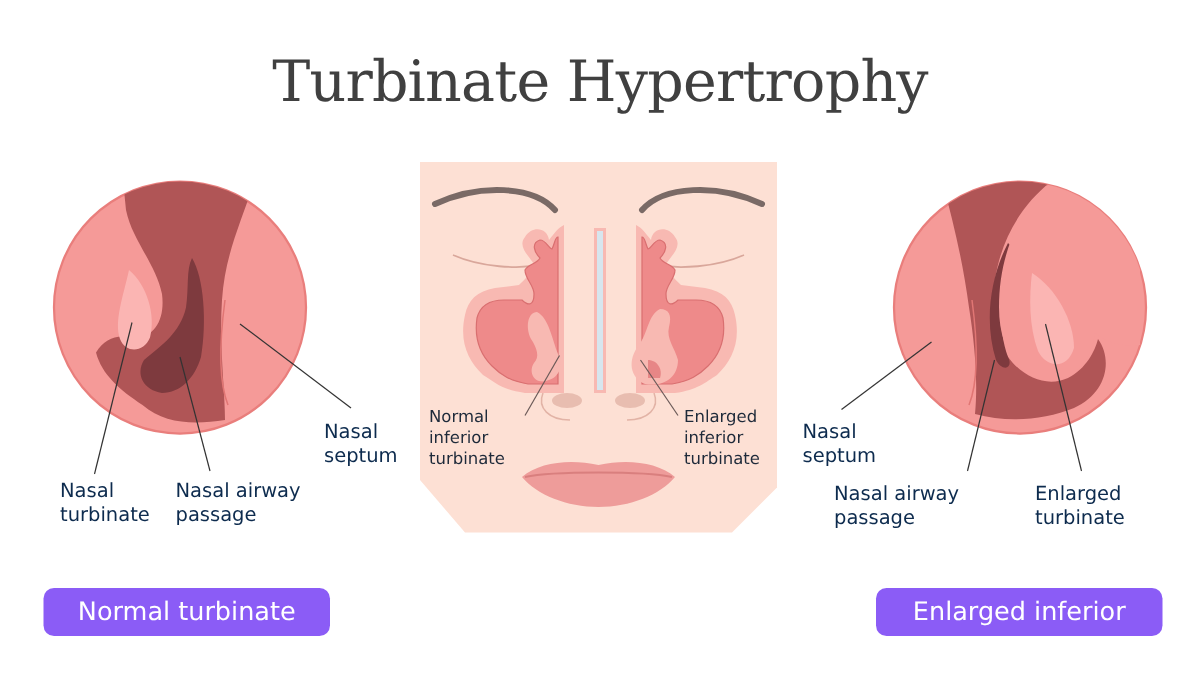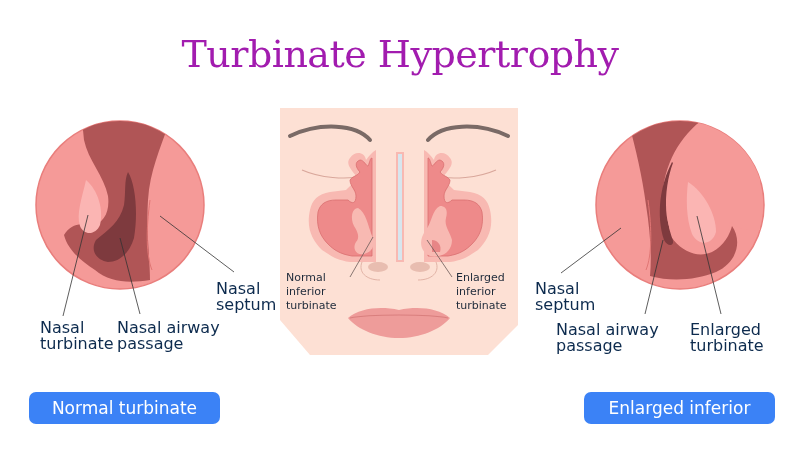--- a/index.html
+++ b/index.html
@@ -6,33 +6,33 @@
     body {
       width: 800px; height: 450px; overflow: hidden;
       background: #ffffff;
       position: relative;
       font-family: "DejaVu Sans", sans-serif;
     }
     .title {
       position: absolute; left: 0; top: 32px; width: 800px;
       text-align: center;
       font-family: "DejaVu Serif", serif;
-      font-size: 38px; color: #a21caf;
+      font-size: 38px; color: #404040;
       letter-spacing: -0.5px;
     }
     .art { position: absolute; left: 0; top: 0; }
     .label {
       position: absolute;
       font-family: "DejaVu Sans", sans-serif;
-      color: #0d2b4e; font-size: 16px; line-height: 16px;
+      color: #0d2b4e; font-size: 13px; line-height: 16px;
     }
     .label.small { font-size: 11px; line-height: 14px; color: #1e2a3a; }
     .pill {
       position: absolute;
-      background: #3b82f6; color: #ffffff;
+      background: #8b5cf6; color: #ffffff;
       border-radius: 7px;
       font-family: "DejaVu Sans", sans-serif;
       font-size: 17px; line-height: 32px; height: 32px;
       text-align: center;
     }
   </style>
 </head>
 <body>
 
 <div class="title">Turbinate Hypertrophy</div>

